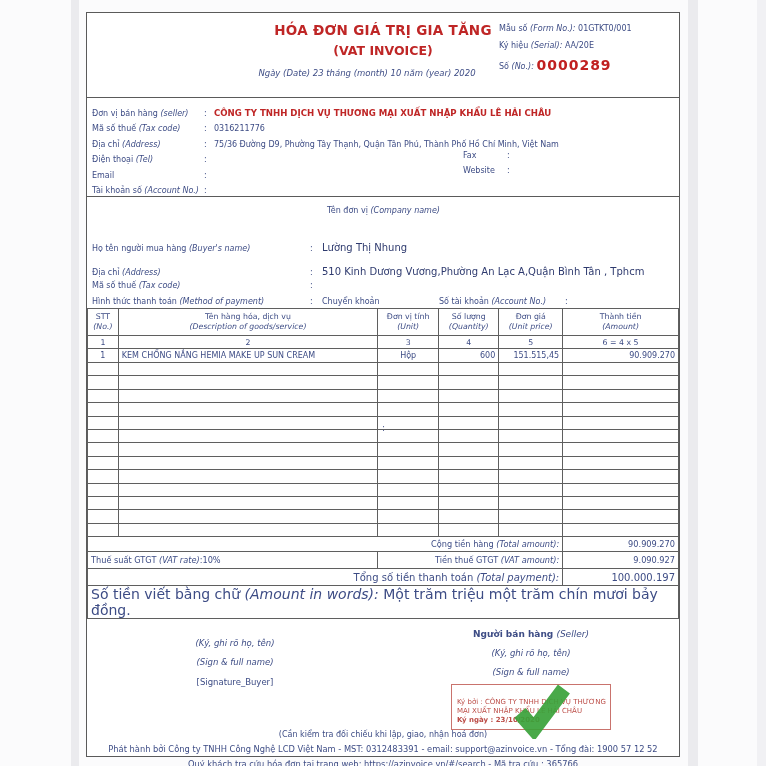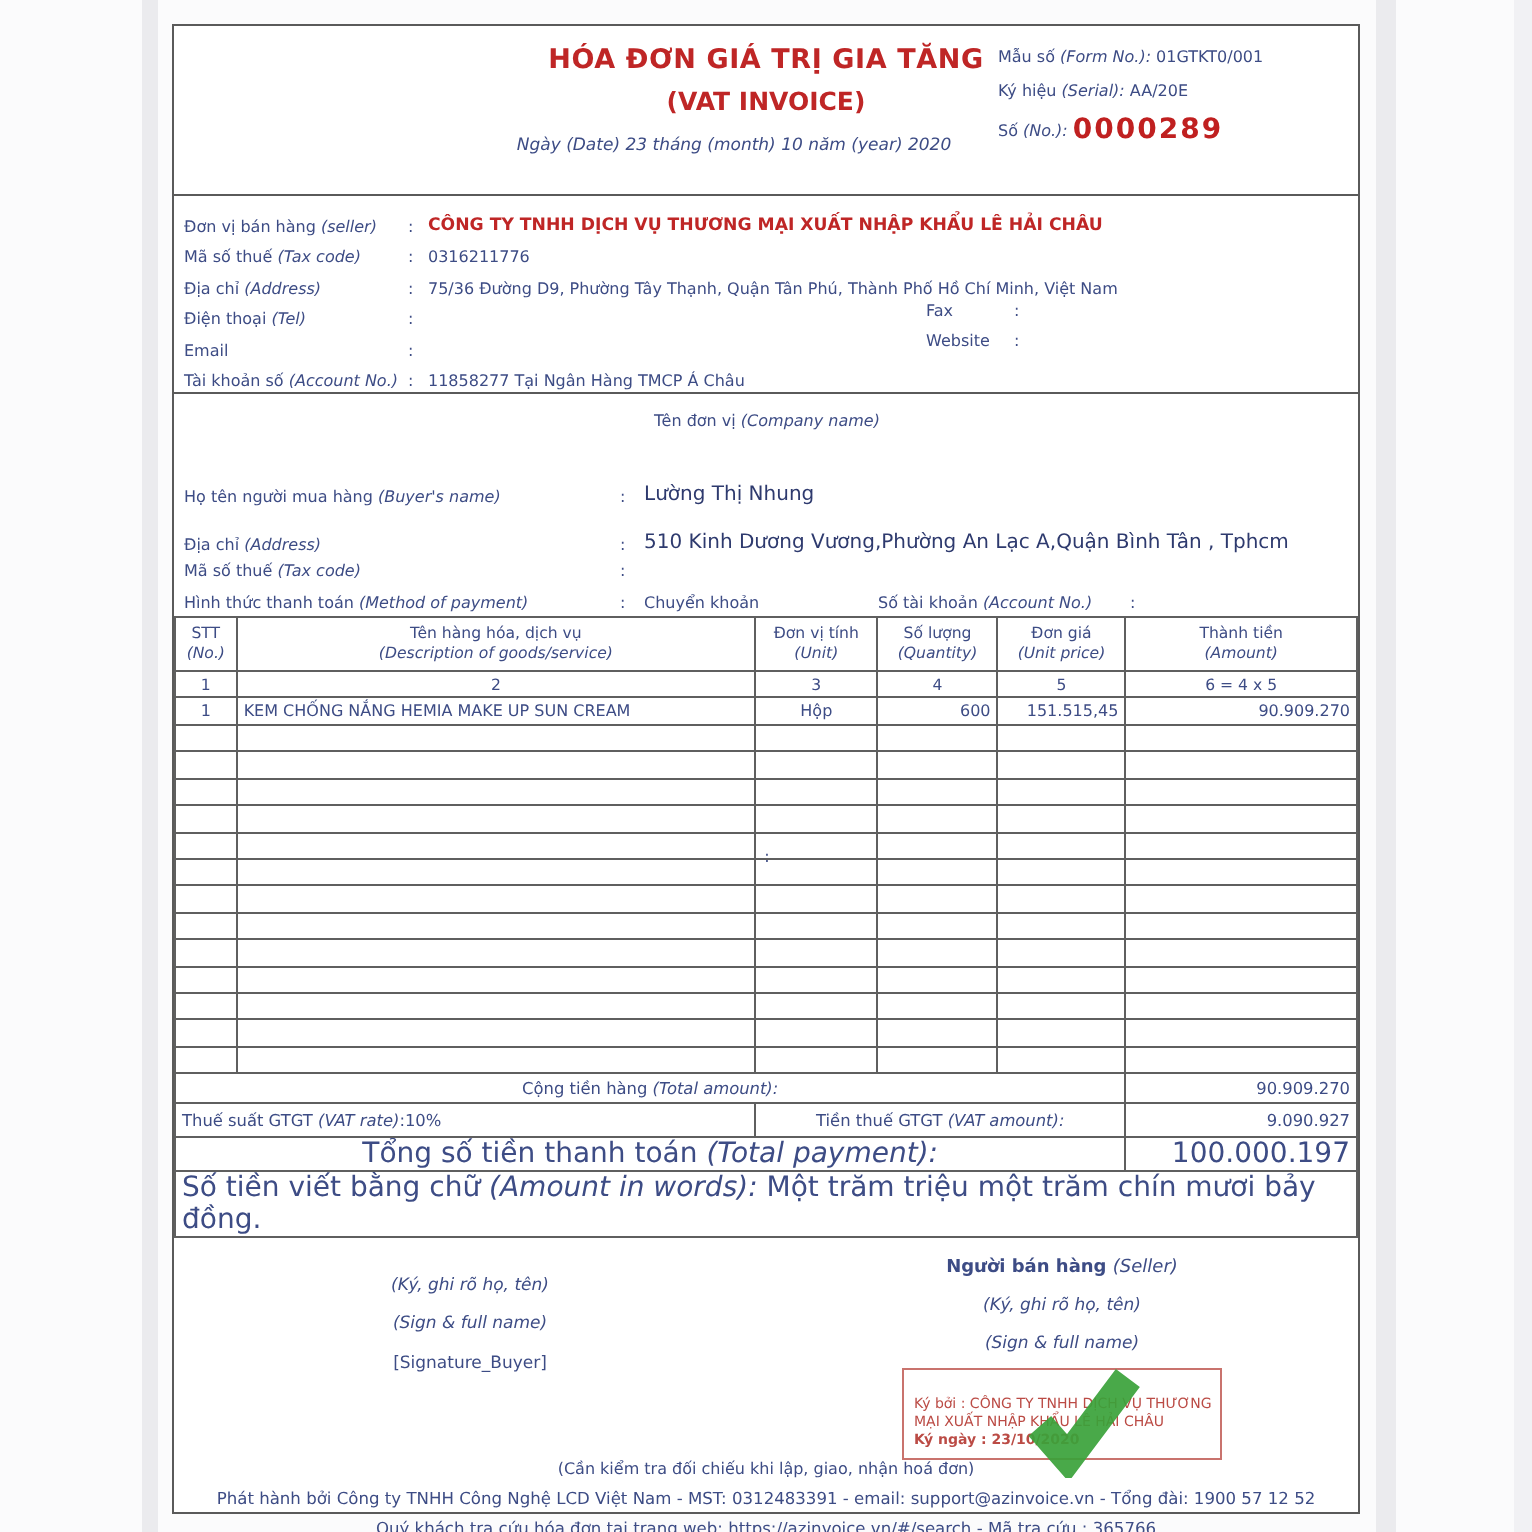--- a/index.html
+++ b/index.html
@@ -63,24 +63,24 @@
   .col-desc   { width:45.8%; }
   .col-unit   { width:9.9%;  text-align:center; }
   .col-qty    { width:9.7%; }
   .col-price  { width:10.4%; }
   .col-amount { width:19.8%; }
   .t-num td   { height:12px; text-align:center; font-size:7.8px; }
   .t-item td  { height:13px; }
   .t-item .col-qty, .t-item .col-price, .t-item .col-amount { text-align:right; }
   .t-empty td { height:12.4px; }
   .t-total td { height:14px; font-size:8.2px; }
-  .lbl-right { text-align:center; }
+  .lbl-right { text-align:right; }
   .val-right { text-align:right; }
   .t-vat td { height:16px; font-size:8.2px; }
-  .t-pay td { height:16px; font-size:14px; }
+  .t-pay td { height:16px; font-size:10px; }
   .t-words td { height:14px; font-size:14px; text-align:left; }
 
   
   .sec-sign { flex:1; display:flex; padding-top:10px; box-sizing:border-box; }
   .sig-col { width:50%; text-align:center; font-size:8.5px; color:#3d4c85; }
   .sig-title { font-size:9px; }
   .sig-title .vi { font-weight:bold; }
   .sig-line { margin-top:9px; font-style:italic; }
   .sig-placeholder { margin-top:10px; }
   .stamp-wrap { position:relative; width:160px; margin:7px auto 0; }
@@ -151,21 +151,20 @@
     <div class="s-row">
       <span class="s-label">Email</span>
       <span class="s-colon">:</span>
       <span class="s-value"></span>
       <span class="mid-label">Website</span>
       <span class="mid-colon">:</span>
     </div>
     <div class="s-row">
       <span class="s-label"><span>Tài khoản số </span><span class="it">(Account No.)</span></span>
       <span class="s-colon">:</span>
-      <span class="s-value">11858277 Tại Ngân Hàng TMCP Á Châu</span>
     </div>
   </div>
 
   <div class="sec-buyer">
     <div class="b-row b-row-company">
       <span class="b-label"><span>Tên đơn vị </span><span class="it">(Company name)</span></span>
       <span class="b-colon">:</span>
       <span class="b-value"></span>
     </div>
     <div class="b-row b-row-name">

